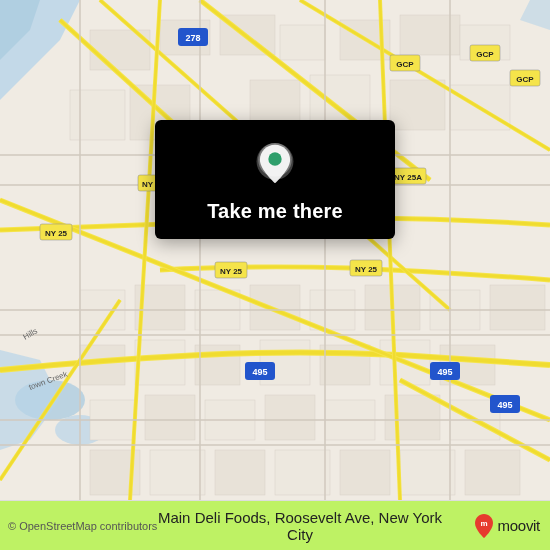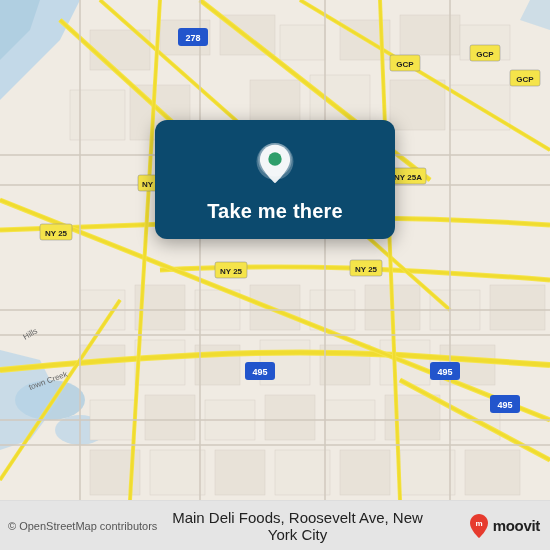--- a/index.html
+++ b/index.html
@@ -28,22 +28,22 @@
       position: absolute;
       top: 0; left: 0;
     }
 
     
     #card {
       position: absolute;
       top: 120px;
       left: 155px;
       width: 240px;
-      background: #0c4a6e;
-      border-radius: 12px;
+      background: #000000;
+      border-radius: 6px;
       display: flex;
       flex-direction: column;
       align-items: center;
       padding: 18px 20px 16px 20px;
       box-shadow: 0 4px 18px rgba(0,0,0,0.35);
       z-index: 10;
     }
 
     #pin-icon {
       width: 52px;
@@ -55,21 +55,21 @@
       color: #fff;
       font-size: 20px;
       font-weight: 600;
       letter-spacing: 0.2px;
     }
 
     
     #bottom-bar {
       width: 550px;
       height: 50px;
-      background: #e5e5e5;
+      background: #bef264;
       border-top: 1px solid #ddd;
       display: flex;
       align-items: center;
       padding: 0 10px 0 8px;
       justify-content: space-between;
     }
 
     #copyright {
       font-size: 11px;
       color: #555;
@@ -85,21 +85,21 @@
     }
 
     #moovit-logo {
       display: flex;
       align-items: center;
       gap: 3px;
     }
 
     #moovit-text {
       font-size: 15px;
-      font-weight: 700;
+      font-weight: 400;
       color: #222;
       letter-spacing: -0.3px;
     }
   </style>
 </head>
 <body>
 
 <div id="map-container">
 
   <svg id="map-svg" viewBox="0 0 550 500" xmlns="http://www.w3.org/2000/svg">

